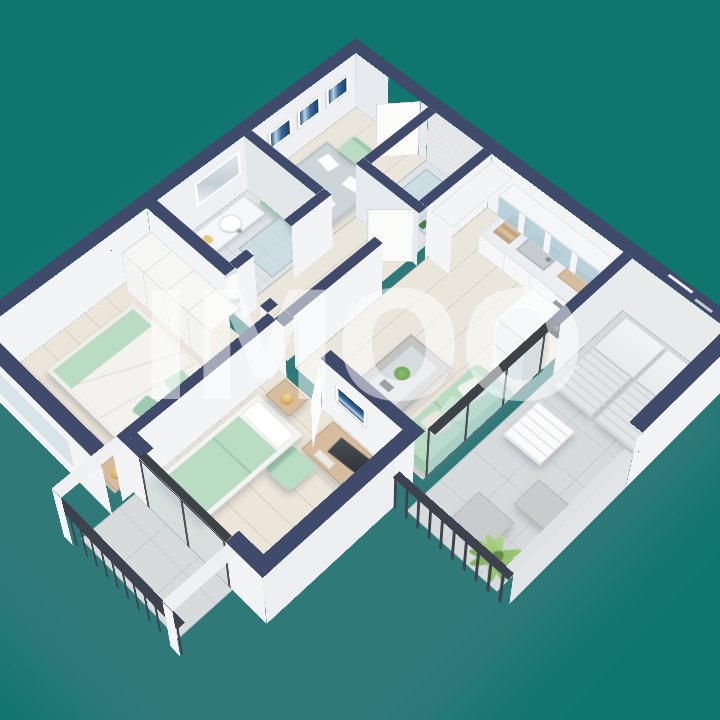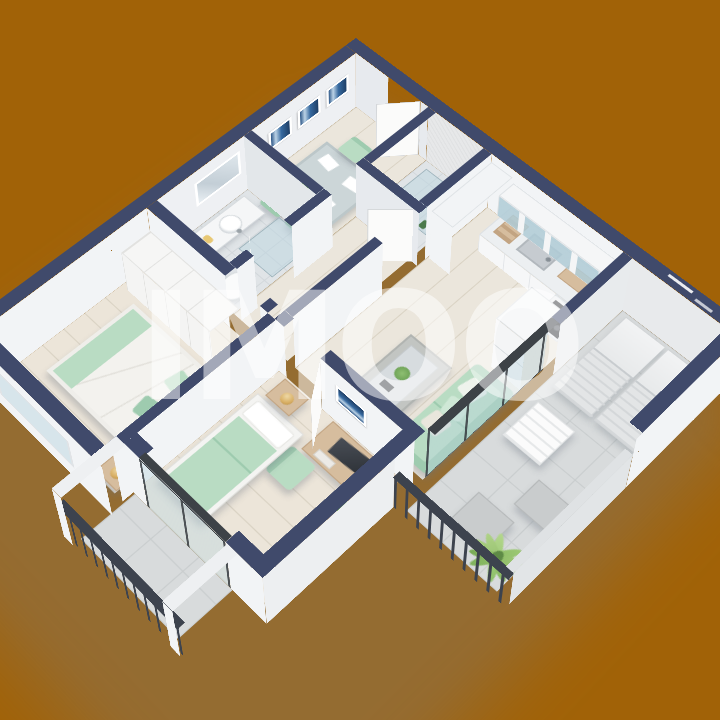--- a/index.html
+++ b/index.html
@@ -1,16 +1,16 @@
 <!DOCTYPE html>
 <html style="--wallTop: #404a6b; --wallFace: #f2f4f6; --wallFaceShade: #e7eaee; --wallFaceDark: #dde1e6; --woodFloor: #ebe6dc; --woodFloor2: #ece5d9; --woodLine: #d9d2c3; --tileFloor: #d8dbdc; --tileLine: #c9cdce; --bathFloor: #e0e4e7; --mint: #b9dcc3; --mintDark: #9ecbaf; --mintSoft: #cfe8d6; --woodFurn: #d6bd9e; --woodFurnDark: #c2a482; --grayFurn: #c9cccd; --grayFurnDark: #b6b9ba; --dark: #34383f; --railDark: #3d434e; --artBlue: #36699f; --glass: rgba(188,214,224,0.5); --gold: #d8ae62; --duvet: #f3f2ee; --headboard: #cec7bb; --groundShadow: rgba(120,128,145,0.3);"><head>
 <meta charset="utf-8">
 <style>
   html,body{margin:0;padding:0;background:#fff;}
-  #stage{position:relative;width:720px;height:720px;background:#a16207;overflow:hidden;
+  #stage{position:relative;width:720px;height:720px;background:#0f766e;overflow:hidden;
          perspective:1800px;perspective-origin:50% 8%;
          font-family:"DejaVu Sans","Liberation Sans",sans-serif;}
   #iso{position:absolute;left:356px;top:92px;width:470px;height:578px;
        transform-origin:0 0;transform:rotateX(42deg) rotateZ(45deg);
        transform-style:preserve-3d;}
   #iso div{position:absolute;box-sizing:border-box;}
   
   .tp{transform:translateZ(var(--h,80px));}                        
   .fs{transform-origin:0 0;transform:translateZ(var(--h,80px)) rotateX(-90deg);height:var(--hh,80px);} 
   .fe{transform-origin:0 0;transform:translateZ(var(--h,80px)) rotateY(90deg);width:var(--hh,80px);}   

